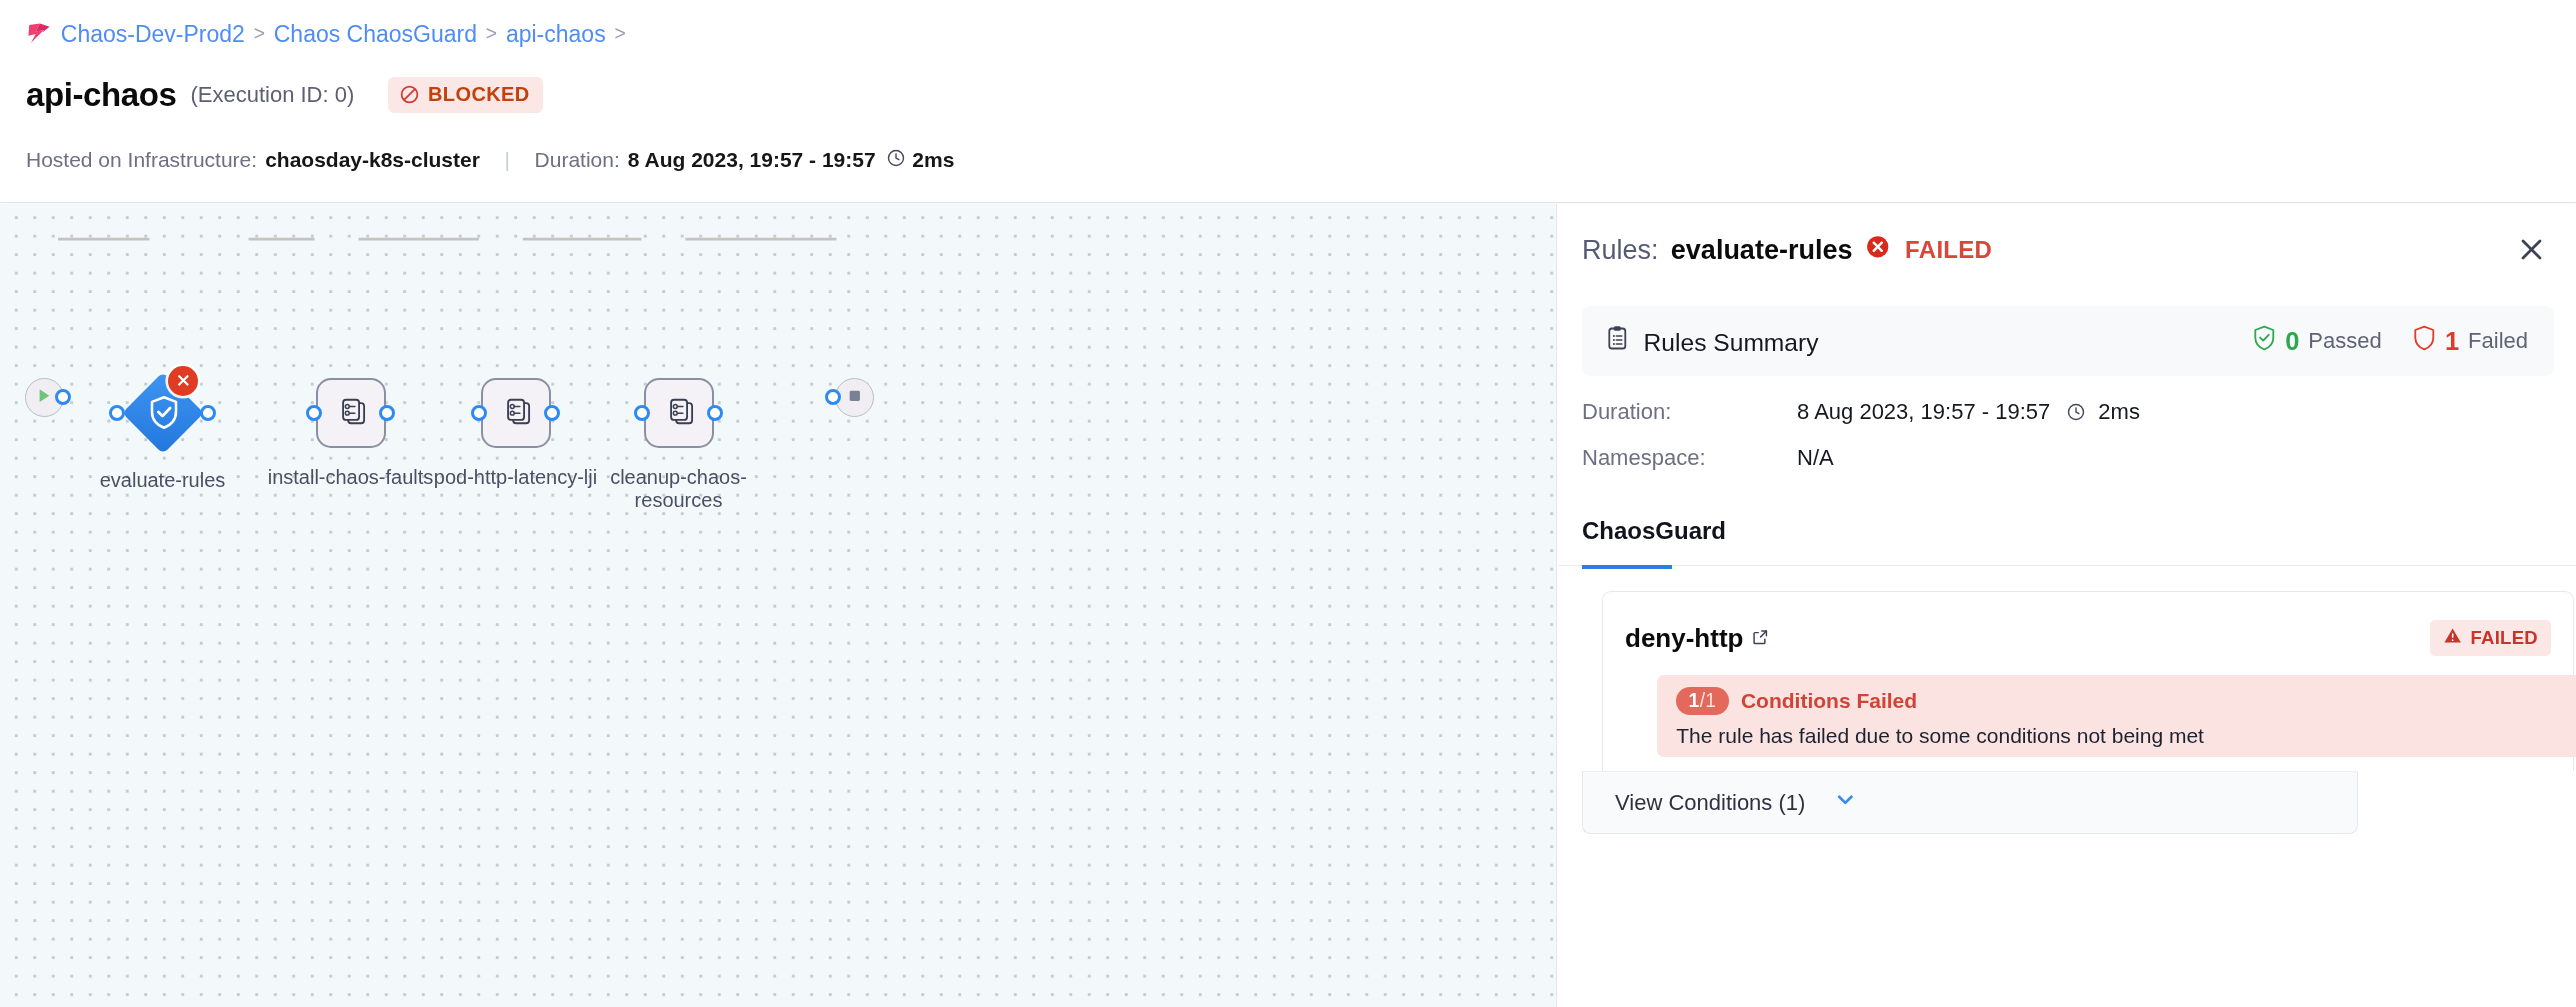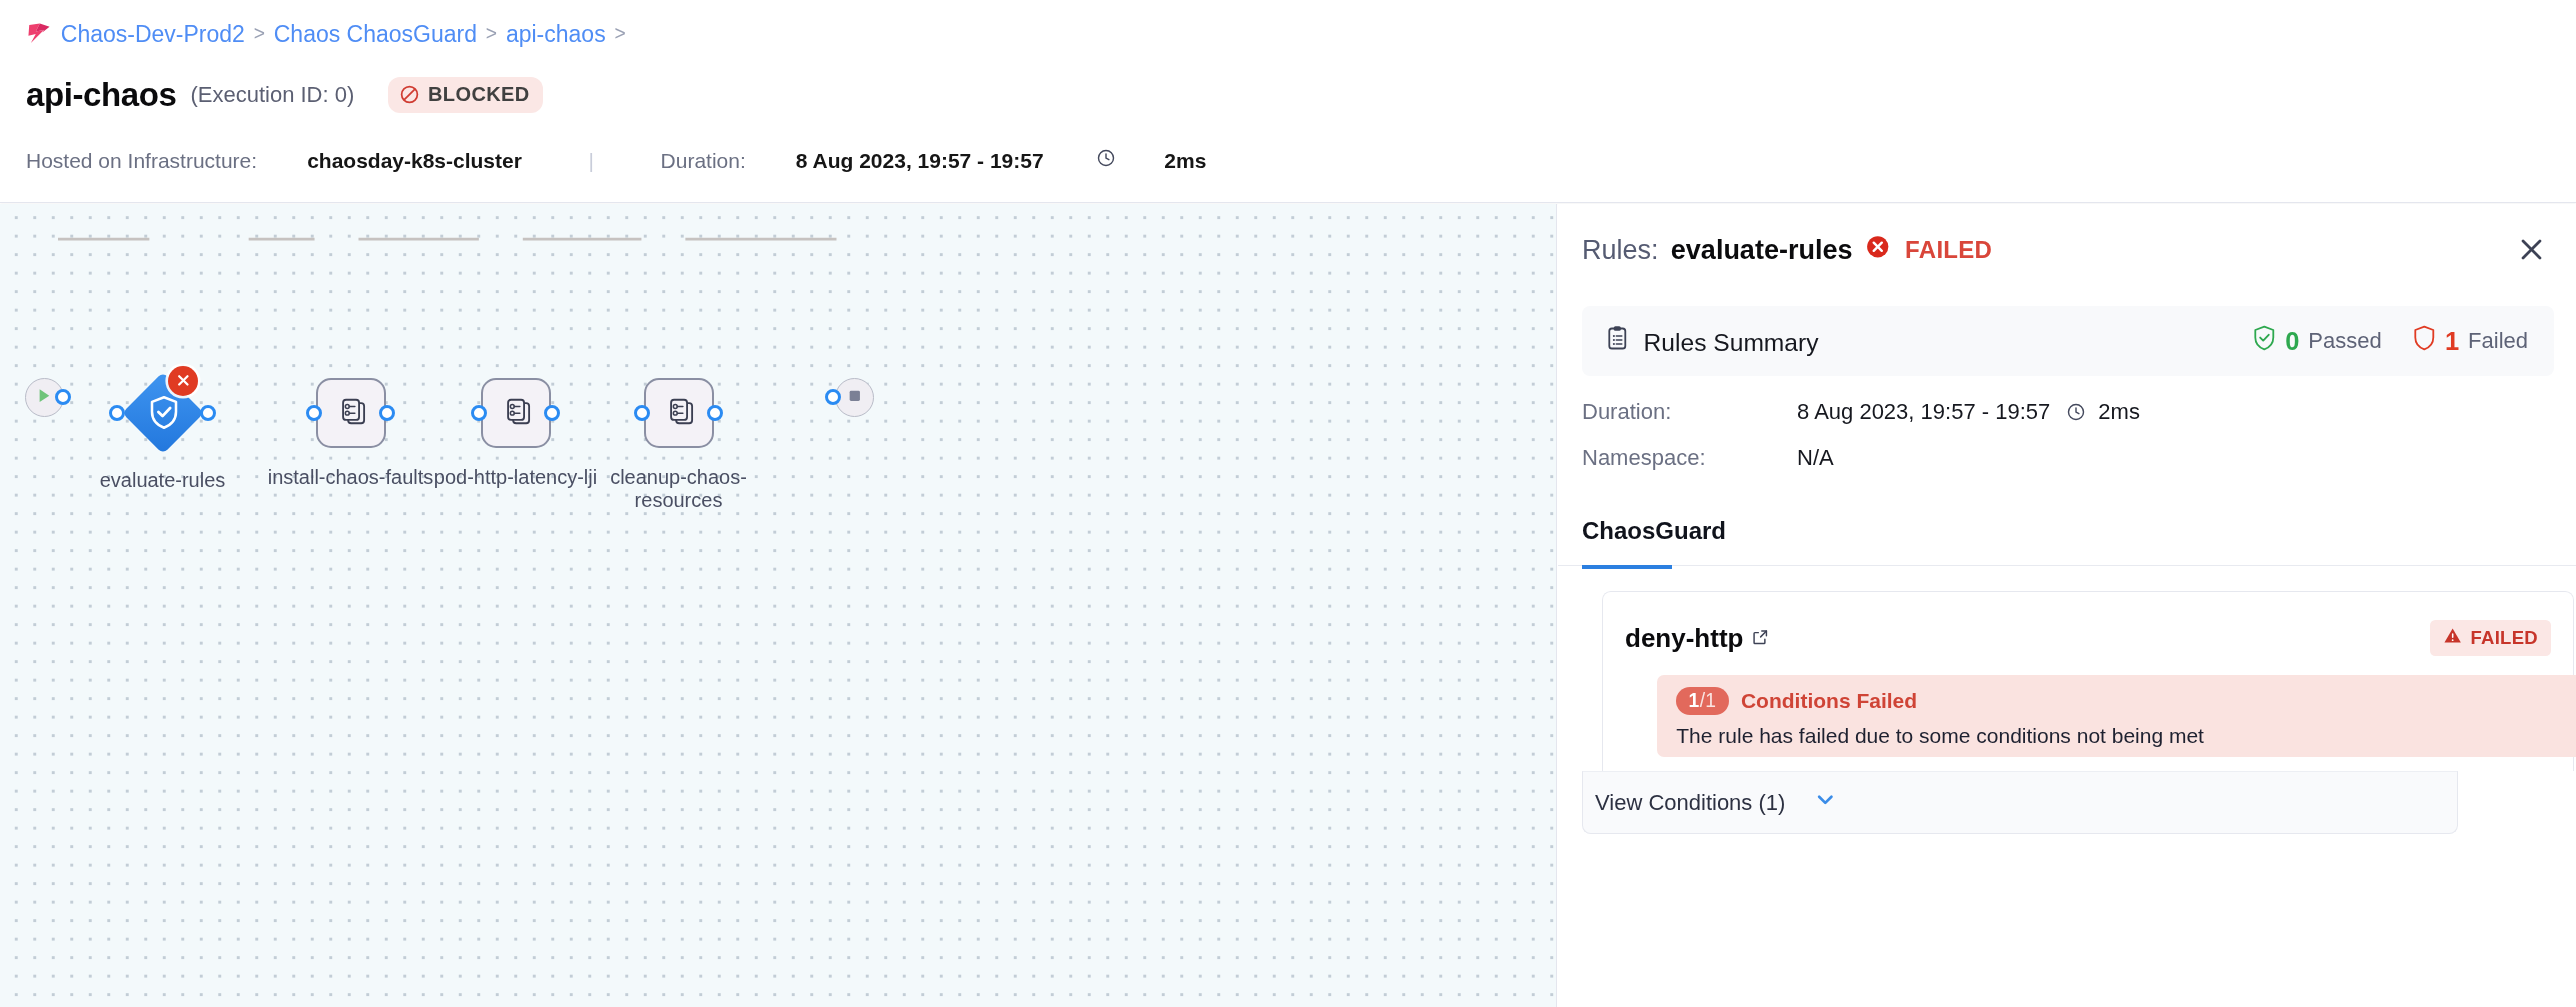--- a/index.html
+++ b/index.html
@@ -27,31 +27,30 @@
   .bc-sep { color:#9aa1b4; font-size:19.3px; }
 
   .title-row {
     position:absolute; left:26px; top:76px;
     display:flex; align-items:center; gap:14px;
   }
   .page-title { font-size:33px; font-weight:700; color:#0b0b0d; letter-spacing:-0.4px; }
   .exec-id { font-size:22px; color:#5b5f72; font-weight:400; }
   .status-pill {
     display:inline-flex; align-items:center; gap:8px;
-    background:#fbe7e5; color:#404040; border-radius:12px;
+    background:#fbe7e5; color:#c2410c; border-radius:6px;
     padding:6.2px 13px 7px 11.4px; font-size:20px; font-weight:700; letter-spacing:0.4px;
     margin-left:19.3px;
   }
   .status-pill svg { display:block; }
 
   .meta-row {
     position:absolute; left:26px; top:148px;
-    display:flex; align-items:center; font-size:21px; color:#6b7083;
+    display:flex; align-items:flex-start; font-size:21px; color:#6b7083;
     white-space:nowrap;
-    gap:42px;
   }
   .meta-row b { color:#161616; font-weight:700; }
   .meta-div { color:#c9cdda; margin:0 24.6px; }
   .meta-clock { display:inline-block; vertical-align:-2.6px; margin:0 6.2px 0 10.5px; }
 
   
   .resilience-card {
     position:absolute; left:2228px; top:20px; width:297px; height:156px;
     background:#fbeae8; border-radius:10.5px; overflow:hidden;
   }
@@ -175,24 +174,24 @@
   .cond-top { display:flex; align-items:center; gap:12.3px; }
   .cond-badge {
     background:#e2695c; color:#fff; border-radius:878px;
     padding:2.6px 12.3px 3.5px; font-size:19.3px; font-weight:700; letter-spacing:0.3px;
   }
   .cond-badge .sl { opacity:.82; font-weight:400; }
   .cond-title { color:#cf4436; font-size:21px; font-weight:600; }
   .cond-desc { margin-top:8.8px; font-size:21px; color:#1e2130; }
 
   .view-cond {
-    position:absolute; left:24px; top:477px; width:876px; height:63px;
+    position:absolute; left:24px; top:477px; width:776px; height:63px;
     background:#f9fafc; border:0.9px solid #e6e8ef; border-top:0.9px solid #edeff4;
     border-bottom-left-radius:8.8px; border-bottom-right-radius:8.8px;
-    display:flex; align-items:center; gap:28px; padding-left:12px;
+    display:flex; align-items:center; gap:28px; padding-left:32px;
     font-size:22px; color:#2d3142; font-weight:500; cursor:pointer;
   }
 </style>
 </head>
 <body>
 
 <div class="app">
 
   <div class="header">
 

